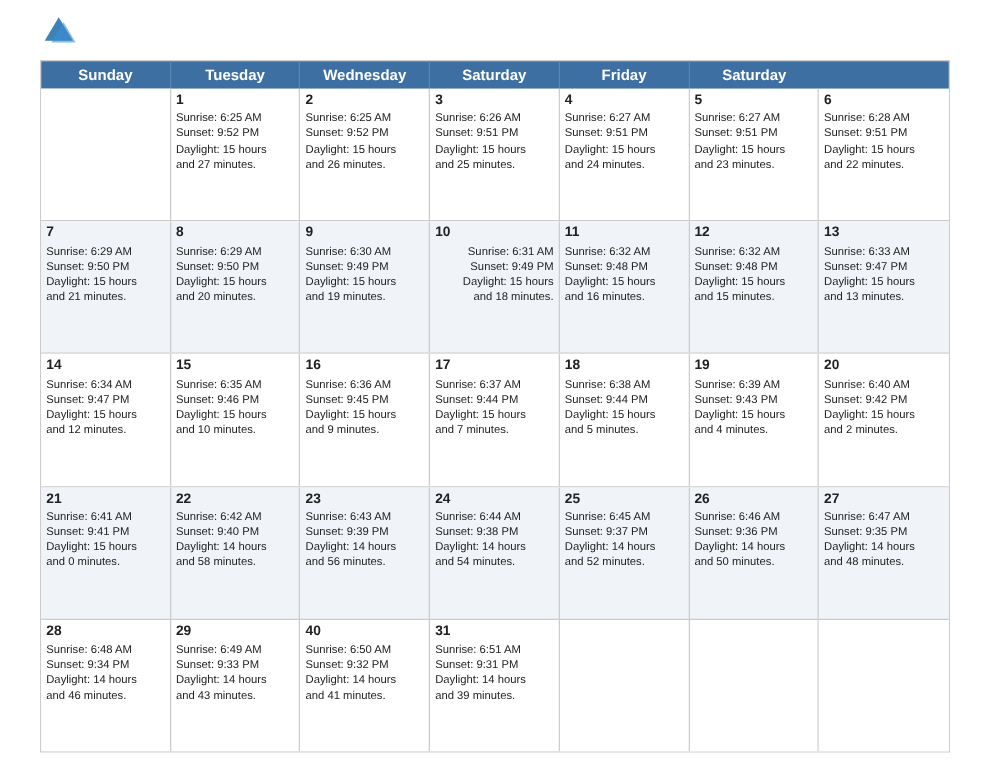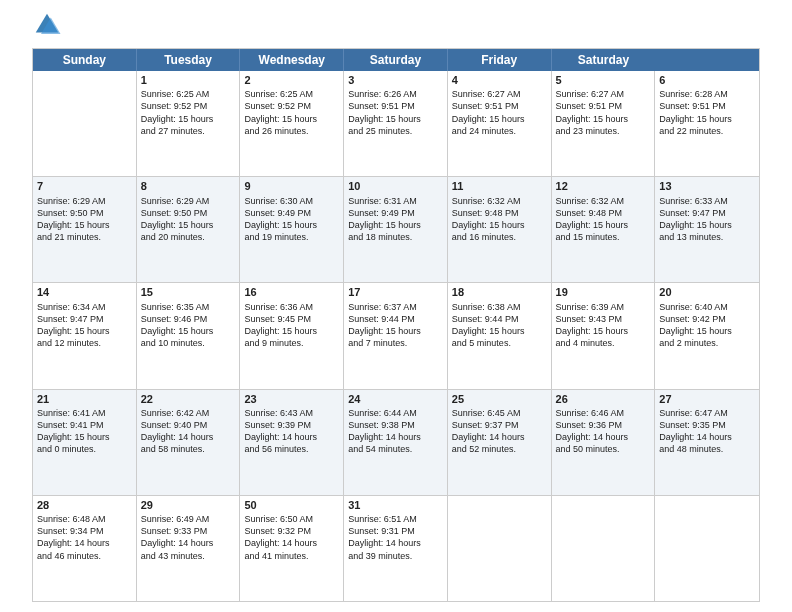--- a/index.html
+++ b/index.html
@@ -207,21 +207,21 @@
           </div>
           <div class="cal-cell">
             <div class="day-num">9</div>
             <div class="cell-info" style="white-space: pre-line;">Sunrise: 6:30 AM
 Sunset: 9:49 PM
 Daylight: 15 hours
 and 19 minutes.</div>
           </div>
           <div class="cal-cell">
             <div class="day-num">10</div>
-            <div class="cell-info" style="white-space: pre-line;">Sunrise: 6:31 AM
+            <div class="cell-info" style="white-space: pre-line; text-align: right;">Sunrise: 6:31 AM
 Sunset: 9:49 PM
 Daylight: 15 hours
 and 18 minutes.</div>
           </div>
           <div class="cal-cell">
             <div class="day-num">11</div>
             <div class="cell-info" style="white-space: pre-line;">Sunrise: 6:32 AM
 Sunset: 9:48 PM
 Daylight: 15 hours
 and 16 minutes.</div>
@@ -352,21 +352,21 @@
 and 46 minutes.</div>
           </div>
           <div class="cal-cell">
             <div class="day-num">29</div>
             <div class="cell-info" style="white-space: pre-line;">Sunrise: 6:49 AM
 Sunset: 9:33 PM
 Daylight: 14 hours
 and 43 minutes.</div>
           </div>
           <div class="cal-cell">
-            <div class="day-num">50</div>
+            <div class="day-num">40</div>
             <div class="cell-info" style="white-space: pre-line;">Sunrise: 6:50 AM
 Sunset: 9:32 PM
 Daylight: 14 hours
 and 41 minutes.</div>
           </div>
           <div class="cal-cell">
             <div class="day-num">31</div>
             <div class="cell-info" style="white-space: pre-line;">Sunrise: 6:51 AM
 Sunset: 9:31 PM
 Daylight: 14 hours

